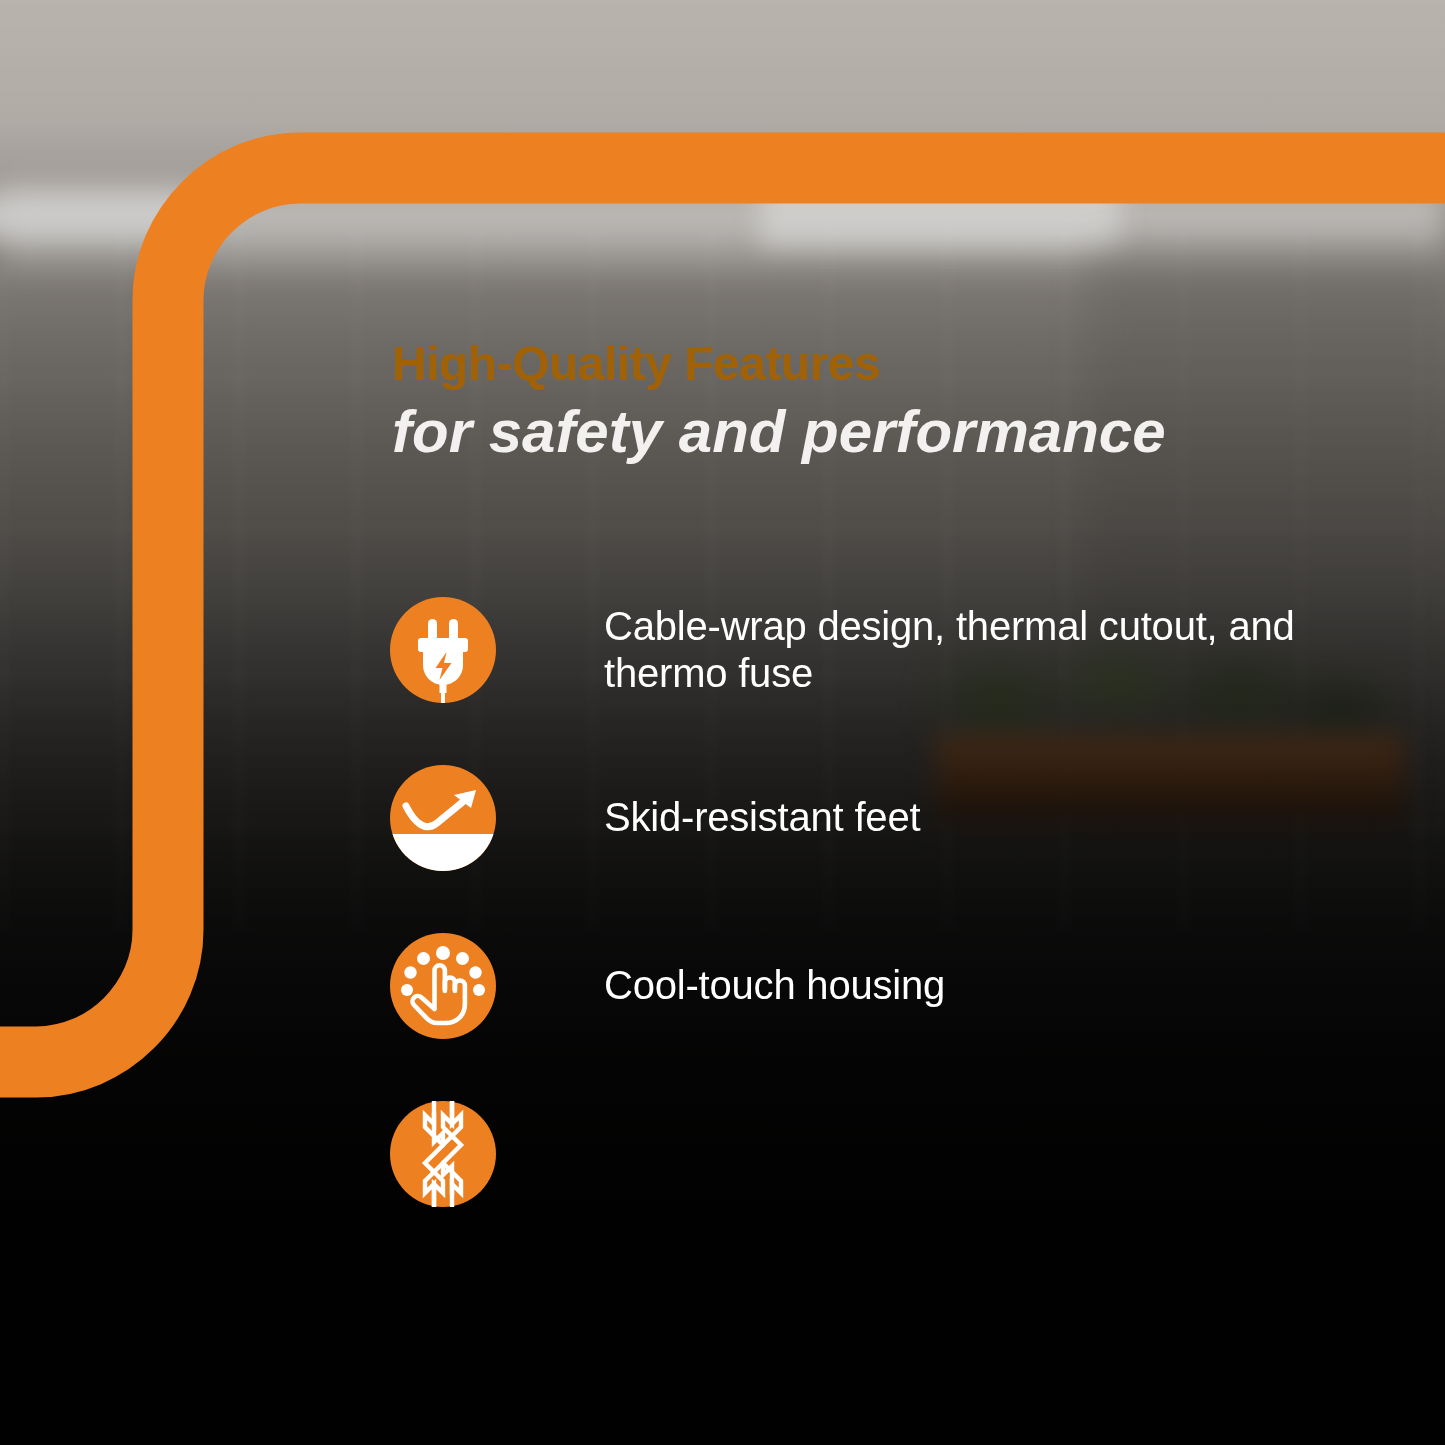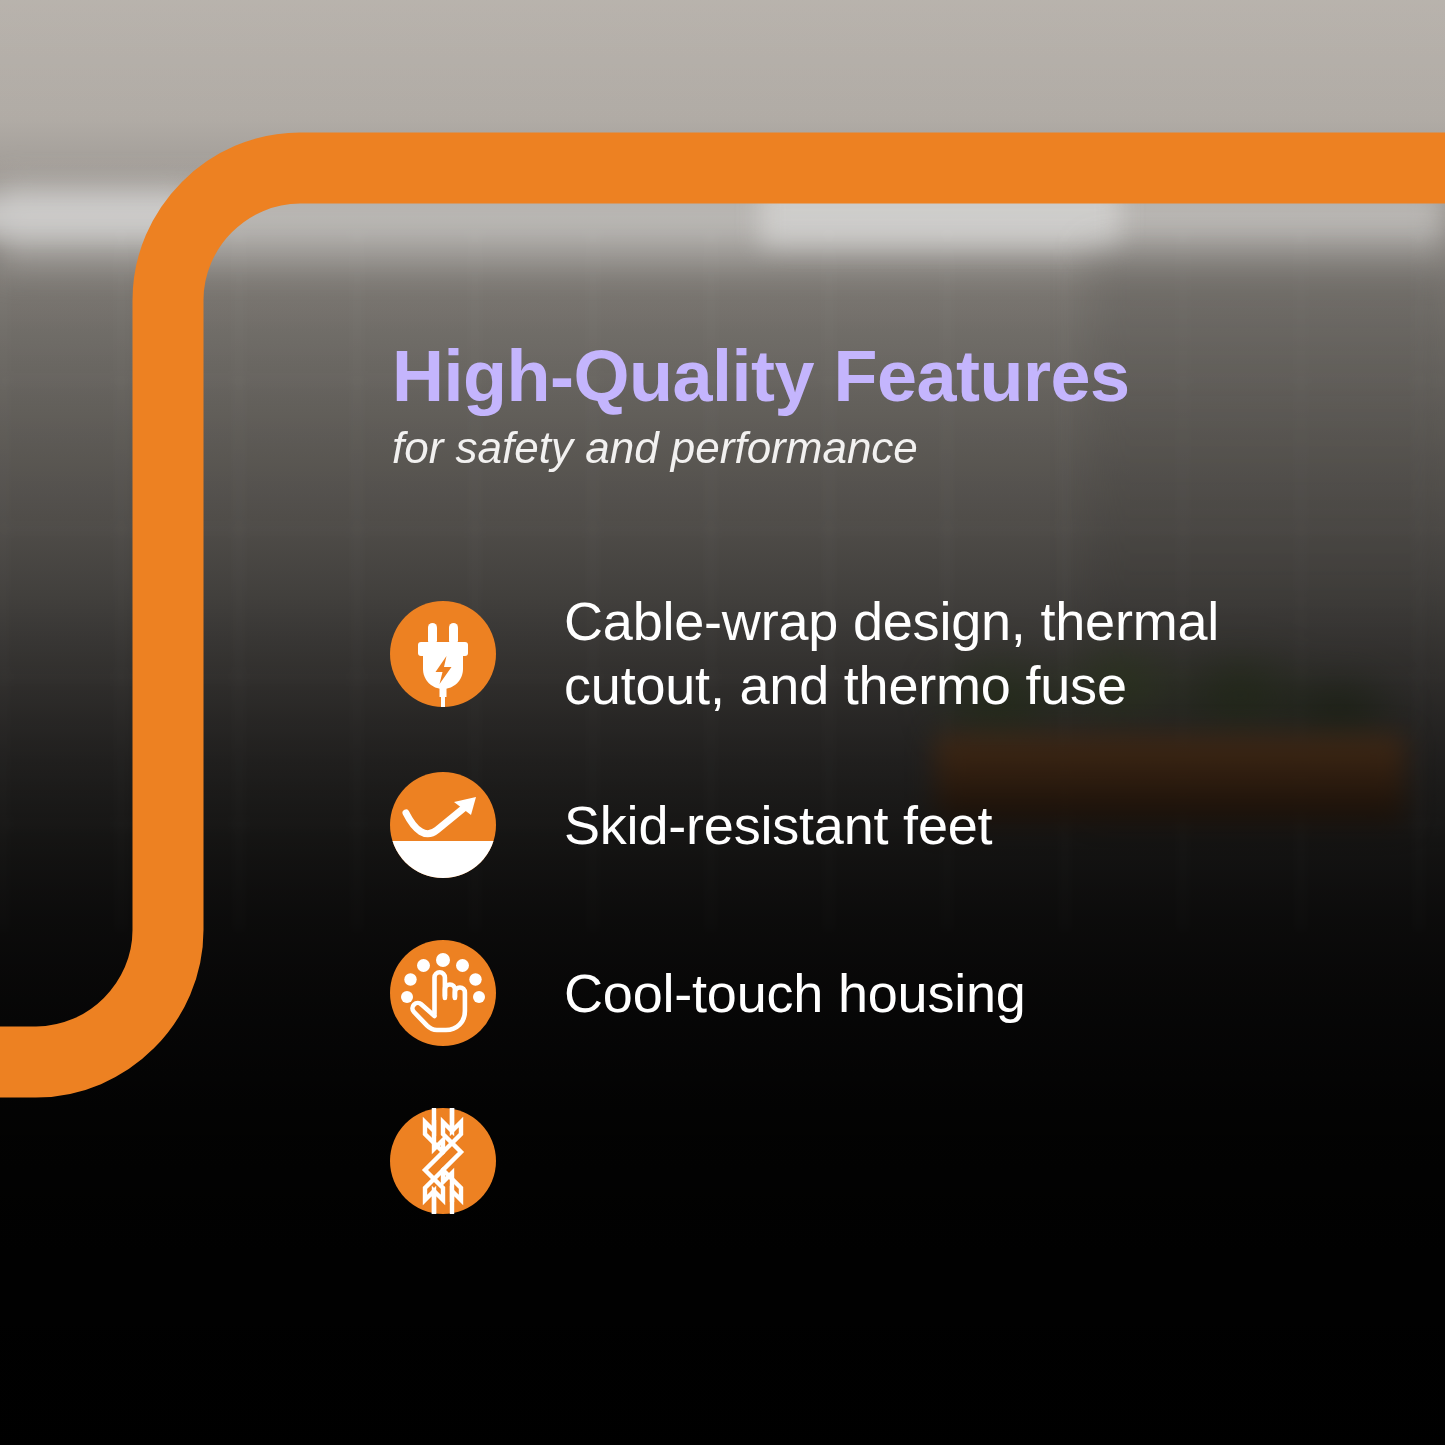--- a/index.html
+++ b/index.html
@@ -160,32 +160,32 @@
   }
 
   .heading-block {
     position: absolute;
     left: 392px;
     top: 340px;
     width: 980px;
   }
   .title {
     margin: 0;
-    color: #c4b5fd;
-    font-size: 72px;
+    color: #a16207;
+    font-size: 48px;
     font-weight: 700;
     letter-spacing: -0.5px;
     line-height: 1.0;
     white-space: nowrap;
   }
   .subtitle {
     margin: 14px 0 0 0;
     color: #f2f1f0;
-    font-size: 44px;
-    font-weight: 400;
+    font-size: 60px;
+    font-weight: 700;
     font-style: italic;
     line-height: 1.0;
     white-space: nowrap;
   }
 
   .feature-list {
     position: absolute;
     left: 390px;
     top: 590px;
     width: 1000px;
@@ -205,24 +205,25 @@
     flex: 0 0 auto;
     width: 106px;
     height: 106px;
     margin-right: 68px;
     position: relative;
   }
   .feature-icon svg { display: block; }
 
   .feature-text {
     color: #ffffff;
-    font-size: 54px;
+    font-size: 40px;
     font-weight: 400;
     line-height: 1.18;
     letter-spacing: -0.2px;
+    margin-left: 40px;
   }
   .feature-item.two-line .feature-text { max-width: 760px; }
 </style>
 </head>
 <body>
 
 <div id="stage">
 
   <div class="bg-layer">
     <div class="bg-base"></div>

